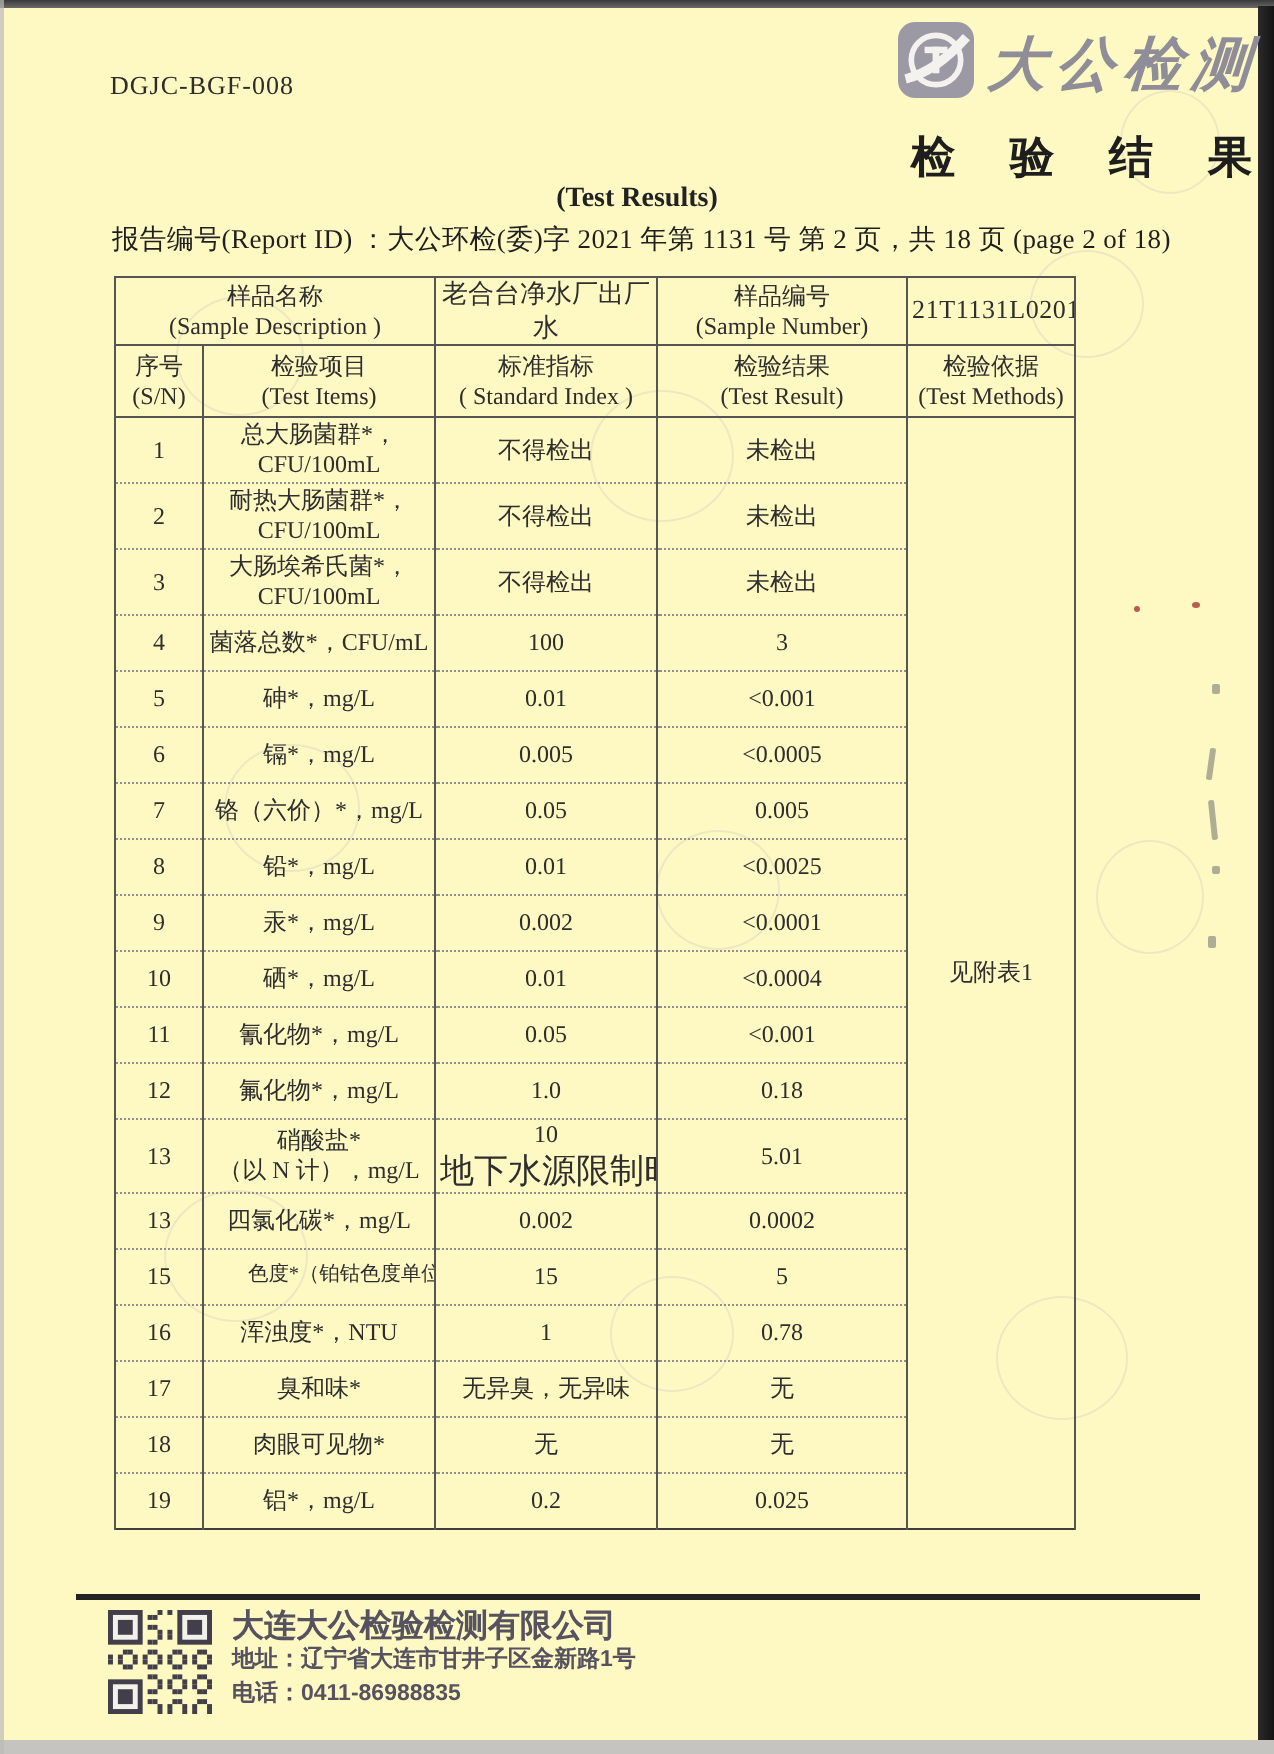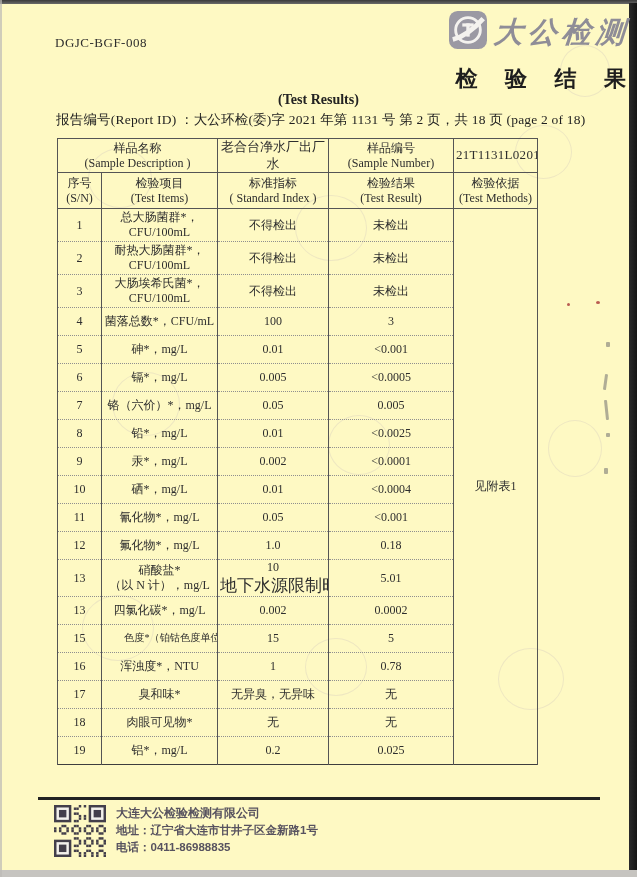--- a/index.html
+++ b/index.html
@@ -36,21 +36,21 @@
   tr.one{height:28px;} tr.two{height:33px;}
   tr.data td{border-top:1px dotted #8f8f8f;border-bottom:none;}
   tr.data.first td{border-top:1.2px solid #555;}
   td.samplename{font-size:13px;}
   td.samplenum{font-size:13px;letter-spacing:.3px;}
   .line{white-space:nowrap;}
   
   .footer-line{position:absolute;left:38px;top:797px;width:562px;height:2.5px;background:#232323;}
   .qr{position:absolute;left:54px;top:805px;width:52px;height:52px;}
   .coinfo{position:absolute;left:116px;top:805px;color:#57525f;font-family:"Liberation Sans","DejaVu Sans",sans-serif;}
-  .coinfo .co{font-size:12px;font-weight:bold;line-height:17px;}
+  .coinfo .co{font-size:16px;font-weight:bold;line-height:17px;}
   .coinfo .ln{font-size:11.5px;font-weight:bold;line-height:17px;}
 </style>
 </head>
 <body>
 
 <div class="page">
 
   <div class="edge-top"></div>
   <div class="edge-right"></div>
   <div class="edge-bottom"></div>

